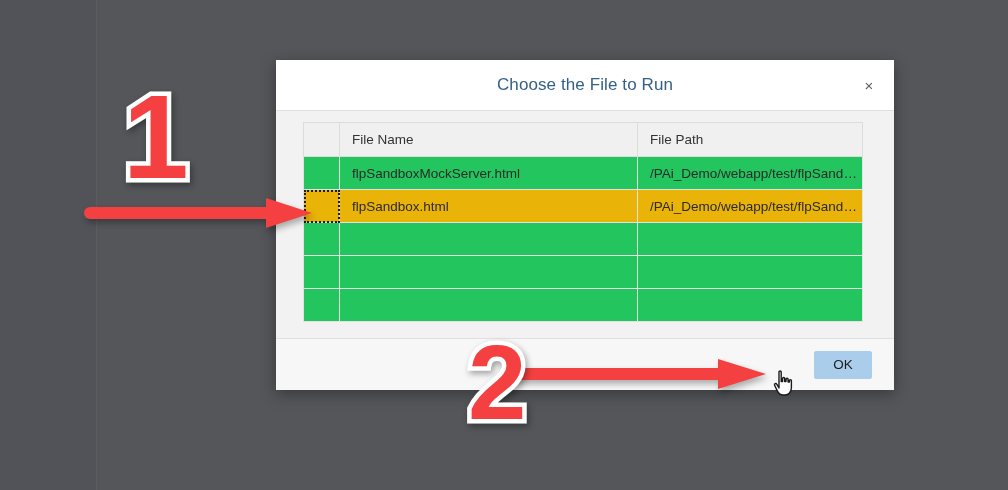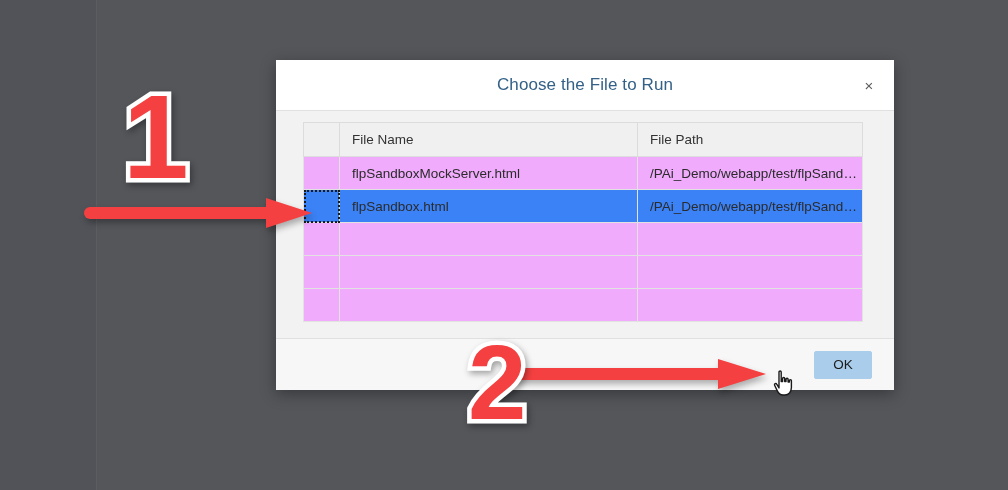--- a/index.html
+++ b/index.html
@@ -117,28 +117,28 @@
     height: 33px;
     border-bottom: 1px solid #e2e2e2;
     border-right: 1px solid #e2e2e2;
     font-size: 13.5px;
     color: #2b2b2b;
     padding: 0 0 0 12px;
     box-sizing: border-box;
     white-space: nowrap;
     overflow: hidden;
     text-overflow: ellipsis;
-    background: #f0abfc;
+    background: #22c55e;
   }
   .tbl tbody td.sel-cell {
     padding: 0;
     border-left: 1px solid #e2e2e2;
   }
   .tbl tbody tr.selected td {
-    background: #3b82f6;
+    background: #eab308;
     margin-top: 32px;
   }
   .tbl tbody tr.selected td.sel-cell {
     outline: 2px dotted #1a1a1a;
     outline-offset: -2px;
   }
   .tbl tbody td:last-child {
     border-right: 1px solid #e2e2e2;
   }
 

